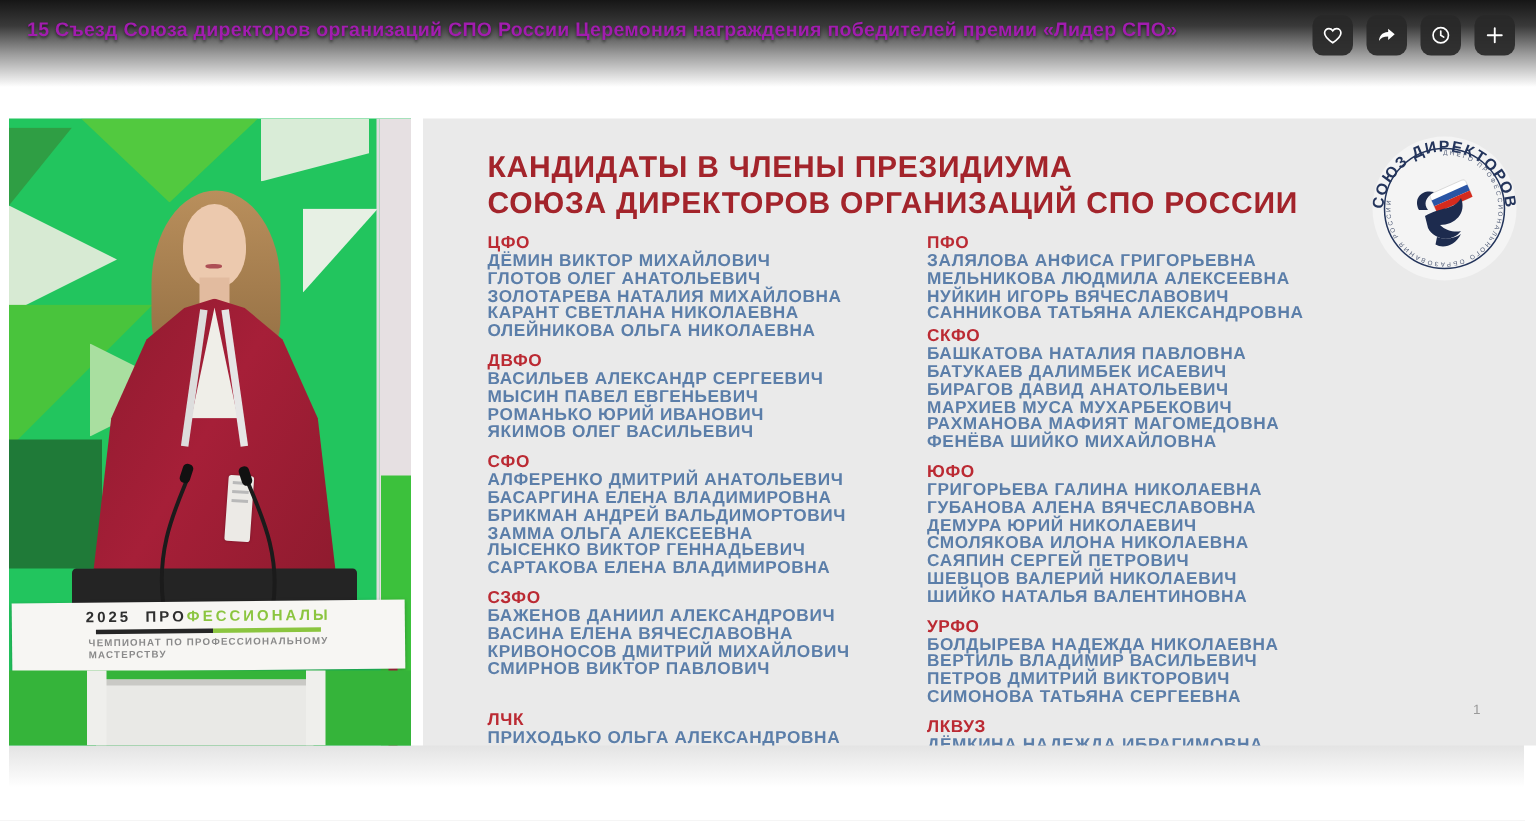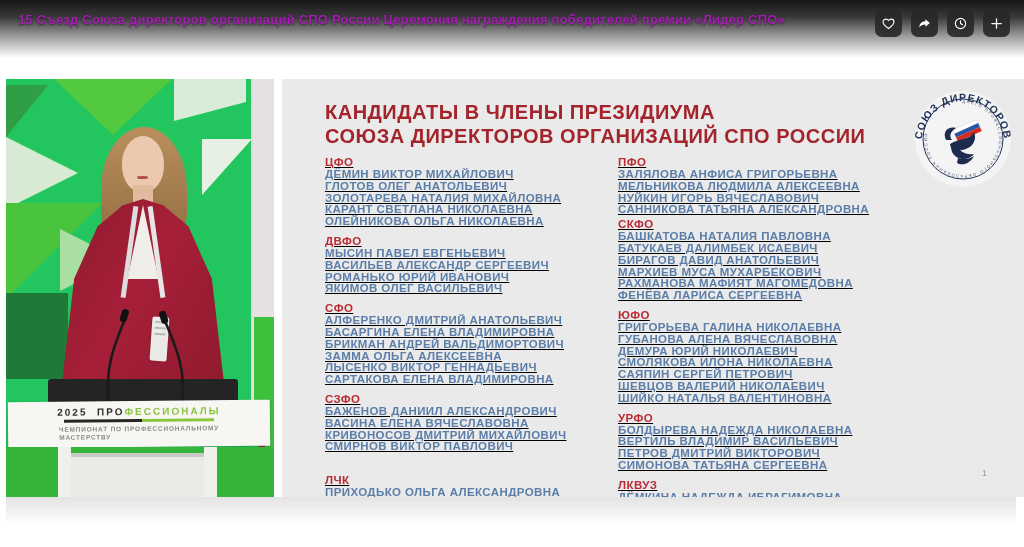--- a/index.html
+++ b/index.html
@@ -70,21 +70,21 @@
   .pillar{position:absolute;top:0;width:13px;height:50px;background:#efefec;}
   .base-panel{position:absolute;left:58px;top:6px;width:145px;height:44px;background:#e9e9e6;
     border-top:4px solid #c9c9c5;}
   
   .slide{
     position:absolute;left:282px;top:79px;width:758px;height:418px;
     background:#eaeaea;overflow:hidden;
   }
   .slide-title{position:absolute;left:43px;top:21px;font-size:20px;font-weight:bold;
     letter-spacing:.5px;line-height:24px;color:#a3242b;}
-  .cols{position:absolute;left:43px;top:77px;display:flex;text-decoration:underline;}
+  .cols{position:absolute;left:43px;top:77px;display:flex;}
   .col{width:293px;}
   .sec{margin-bottom:7px;}
   .sec-h{font-size:11.5px;font-weight:bold;color:#bb2a33;line-height:13px;letter-spacing:.4px;}
   .nm{font-size:11.5px;font-weight:bold;color:#5b7ea9;line-height:11.8px;letter-spacing:.4px;white-space:nowrap;}
   .col0 .sec:nth-child(5){margin-top:21px;}
   .col1 .sec:nth-child(2){margin-top:-5px;}
   .col1 .sec:nth-child(5){margin-top:1px;}
   .page-num{position:absolute;right:53px;bottom:19px;font-size:9px;color:#9a9a9a;}
   .logo{position:absolute;right:26px;top:9px;width:102px;height:102px;}
   .slide-scroll{position:absolute;right:0px;top:0;width:2px;height:418px;background:#9a9a9a;}
@@ -218,22 +218,22 @@
         <div class="sec">
           <div class="sec-h">ЦФО</div>
           <div class="nm">ДЁМИН ВИКТОР МИХАЙЛОВИЧ</div>
           <div class="nm">ГЛОТОВ ОЛЕГ АНАТОЛЬЕВИЧ</div>
           <div class="nm">ЗОЛОТАРЕВА НАТАЛИЯ МИХАЙЛОВНА</div>
           <div class="nm">КАРАНТ СВЕТЛАНА НИКОЛАЕВНА</div>
           <div class="nm">ОЛЕЙНИКОВА ОЛЬГА НИКОЛАЕВНА</div>
         </div>
         <div class="sec">
           <div class="sec-h">ДВФО</div>
+          <div class="nm">ВАСИЛЬЕВ АЛЕКСАНДР СЕРГЕЕВИЧ</div>
           <div class="nm">МЫСИН ПАВЕЛ ЕВГЕНЬЕВИЧ</div>
-          <div class="nm">ВАСИЛЬЕВ АЛЕКСАНДР СЕРГЕЕВИЧ</div>
           <div class="nm">РОМАНЬКО ЮРИЙ ИВАНОВИЧ</div>
           <div class="nm">ЯКИМОВ ОЛЕГ ВАСИЛЬЕВИЧ</div>
         </div>
         <div class="sec">
           <div class="sec-h">СФО</div>
           <div class="nm">АЛФЕРЕНКО ДМИТРИЙ АНАТОЛЬЕВИЧ</div>
           <div class="nm">БАСАРГИНА ЕЛЕНА ВЛАДИМИРОВНА</div>
           <div class="nm">БРИКМАН АНДРЕЙ ВАЛЬДИМОРТОВИЧ</div>
           <div class="nm">ЗАММА ОЛЬГА АЛЕКСЕЕВНА</div>
           <div class="nm">ЛЫСЕНКО ВИКТОР ГЕННАДЬЕВИЧ</div>
@@ -259,21 +259,21 @@
           <div class="nm">НУЙКИН ИГОРЬ ВЯЧЕСЛАВОВИЧ</div>
           <div class="nm">САННИКОВА ТАТЬЯНА АЛЕКСАНДРОВНА</div>
         </div>
         <div class="sec">
           <div class="sec-h">СКФО</div>
           <div class="nm">БАШКАТОВА НАТАЛИЯ ПАВЛОВНА</div>
           <div class="nm">БАТУКАЕВ ДАЛИМБЕК ИСАЕВИЧ</div>
           <div class="nm">БИРАГОВ ДАВИД АНАТОЛЬЕВИЧ</div>
           <div class="nm">МАРХИЕВ МУСА МУХАРБЕКОВИЧ</div>
           <div class="nm">РАХМАНОВА МАФИЯТ МАГОМЕДОВНА</div>
-          <div class="nm">ФЕНЁВА ЛАРИСА СЕРГЕЕВНА</div>
+          <div class="nm">ФЕНЁВА ШИЙКО МИХАЙЛОВНА</div>
         </div>
         <div class="sec">
           <div class="sec-h">ЮФО</div>
           <div class="nm">ГРИГОРЬЕВА ГАЛИНА НИКОЛАЕВНА</div>
           <div class="nm">ГУБАНОВА АЛЕНА ВЯЧЕСЛАВОВНА</div>
           <div class="nm">ДЕМУРА ЮРИЙ НИКОЛАЕВИЧ</div>
           <div class="nm">СМОЛЯКОВА ИЛОНА НИКОЛАЕВНА</div>
           <div class="nm">САЯПИН СЕРГЕЙ ПЕТРОВИЧ</div>
           <div class="nm">ШЕВЦОВ ВАЛЕРИЙ НИКОЛАЕВИЧ</div>
           <div class="nm">ШИЙКО НАТАЛЬЯ ВАЛЕНТИНОВНА</div>

